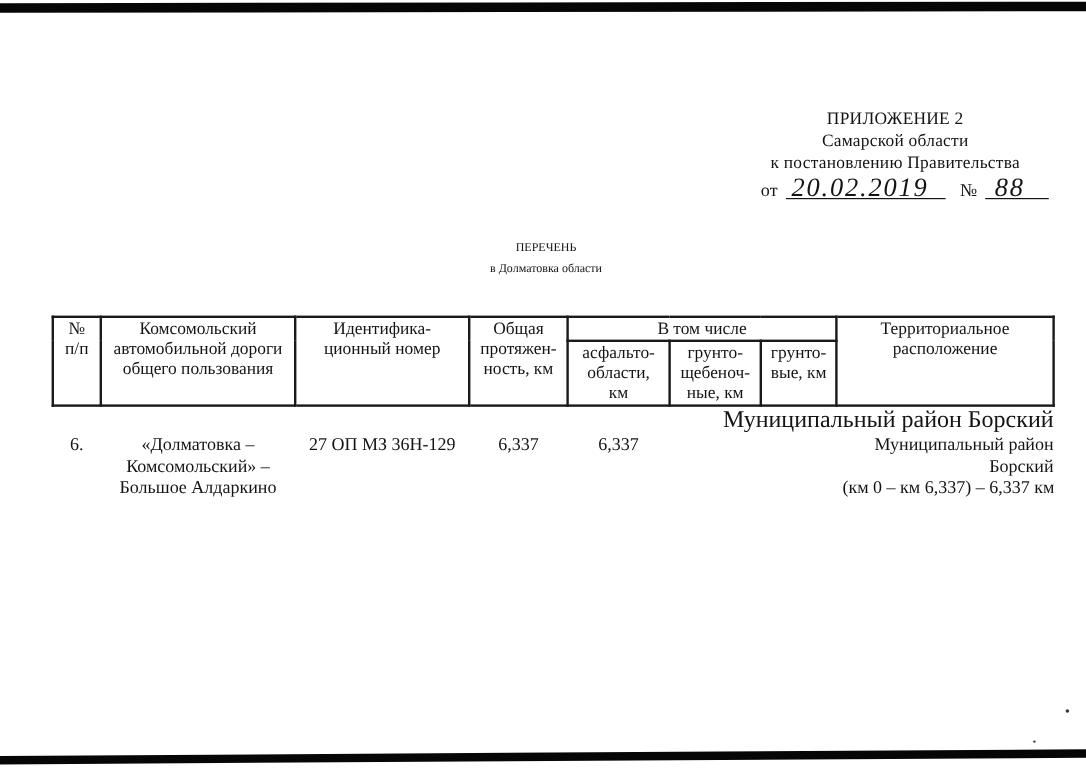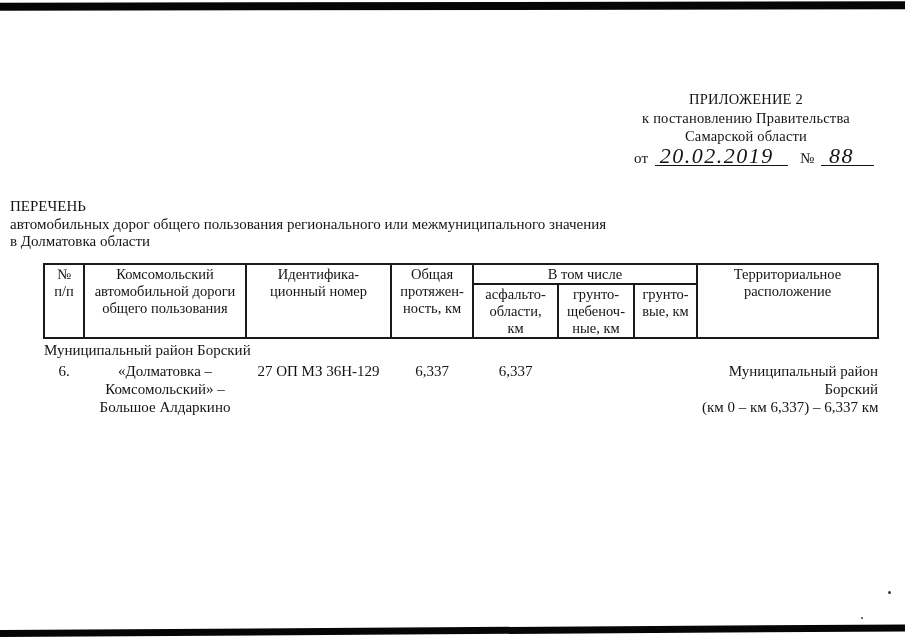--- a/index.html
+++ b/index.html
@@ -76,21 +76,22 @@
   .date-value { padding: 0 14px 0 5px; }
   .number-sign { margin-left: 6px; }
   .number-value { padding: 0 20px 0 8px; }
 
   
   .doc-title {
     position: absolute;
     top: 198px;
     left: 10px;
     width: 890px;
-    font-size: 15px;
+    text-align: center;
+    font-size: 10px;
     line-height: 17.5px;
   }
 
   
   .roads-table {
     position: absolute;
     top: 263px;
     left: 43px;
     width: 834px;
     border-collapse: collapse;
@@ -106,22 +107,22 @@
     overflow: hidden;
   }
   .roads-table td.hcell {
     border: 2px solid #1a1a1a;
     padding-top: 1px;
   }
   .row-including { height: 17px; }
   .row-subhead { height: 52px; }
   .section-row td {
     border: none;
-    text-align: left;
-    font-size: 15px;
+    text-align: right;
+    font-size: 20px;
     padding-top: 3px;
     height: 18px;
   }
   .data-row td {
     border: none;
     font-size: 15px;
     line-height: 18px;
     padding-top: 2px;
   }
   .data-row td.cell-territory {
@@ -131,33 +132,32 @@
 </style>
 </head>
 <body>
 
 <div class="page">
 
   <div class="scan-bar-top"></div>
 
   <div class="appendix">
     <div>ПРИЛОЖЕНИЕ 2</div>
+    <div>Самарской области</div>
     <div>к постановлению Правительства</div>
-    <div>Самарской области</div>
     <div class="date-line">
       <span>от</span>
       <span class="handwritten u-line date-value">20.02.2019</span>
       <span class="number-sign">№</span>
       <span class="handwritten u-line number-value">88</span>
     </div>
   </div>
 
   <div class="doc-title">
     <div>ПЕРЕЧЕНЬ</div>
-    <div>автомобильных дорог общего пользования регионального или межмуниципального значения</div>
     <div>в Долматовка области</div>
   </div>
 
   <table class="roads-table">
     <colgroup>
       <col style="width:40px">
       <col style="width:162px">
       <col style="width:145px">
       <col style="width:82px">
       <col style="width:85px">

